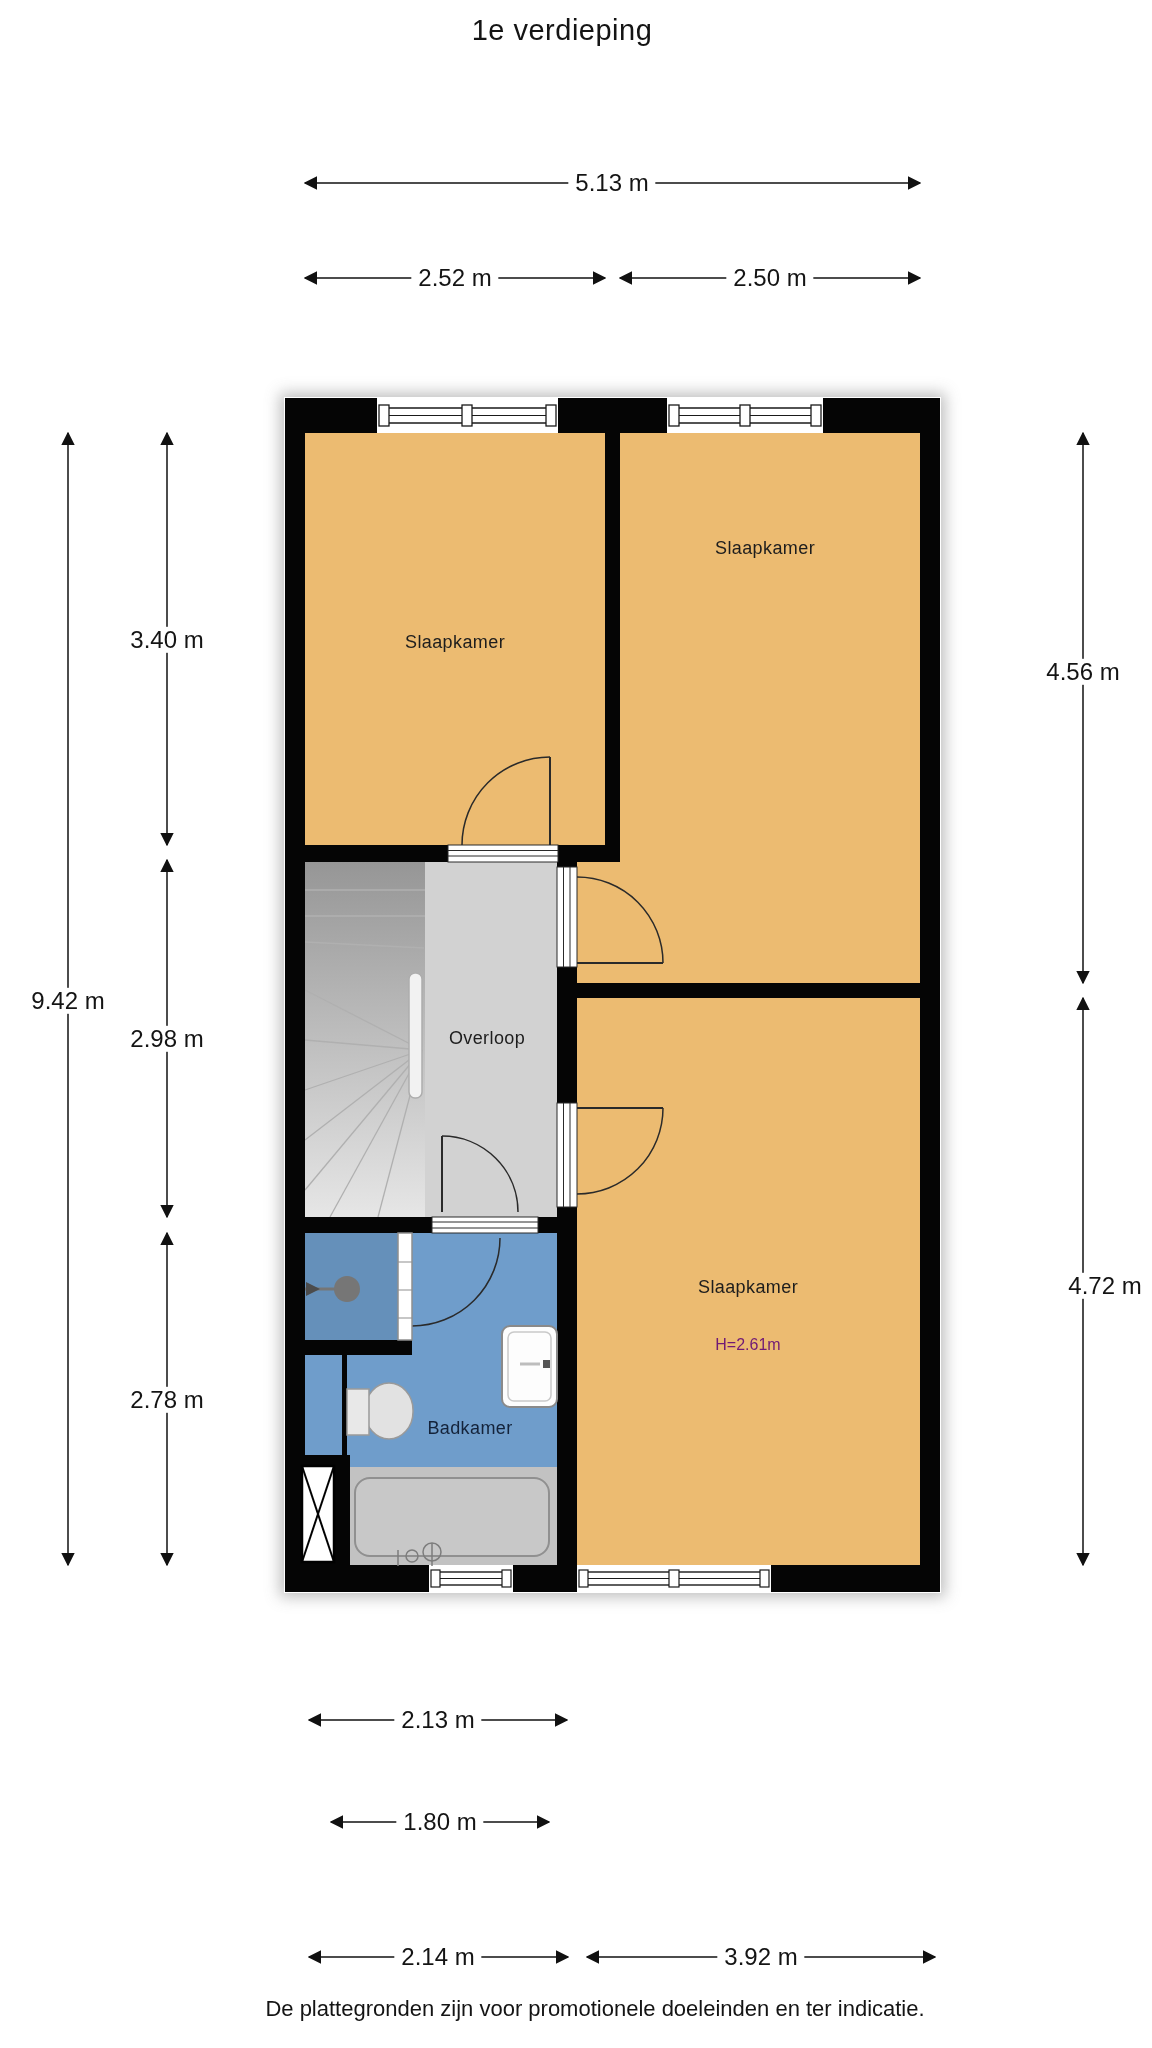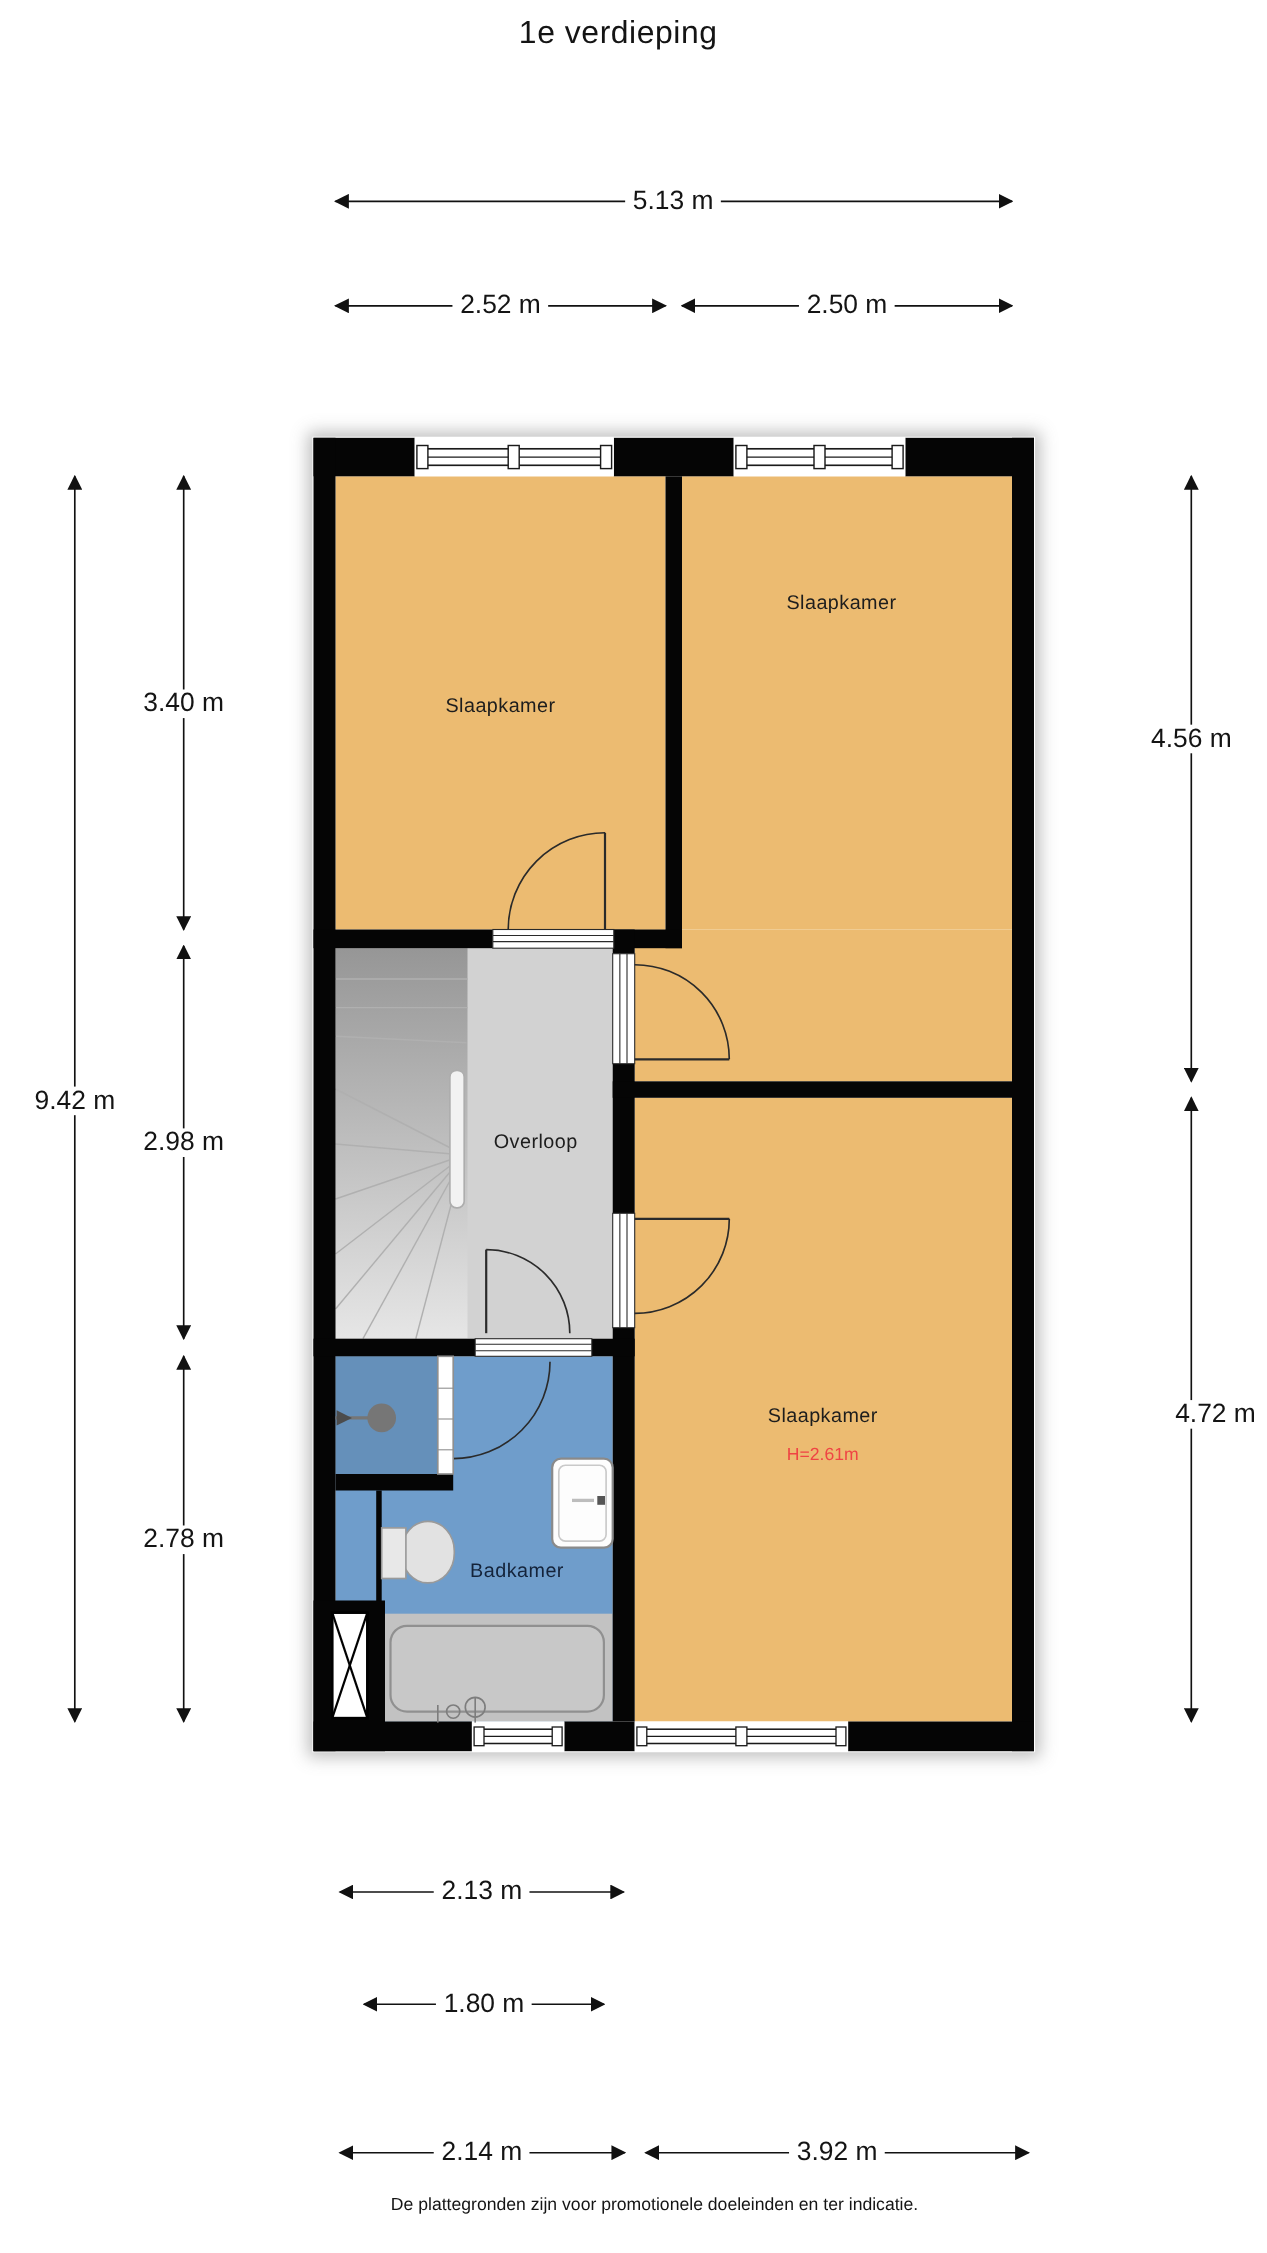--- a/index.html
+++ b/index.html
@@ -9,23 +9,23 @@
       font-size:29px;letter-spacing:0.5px;color:#141414;white-space:nowrap;}
   .plan-shadow{position:absolute;left:284px;top:397px;width:657px;height:1196px;
       background:#fff;box-shadow:0 0 14px 4px rgba(110,110,110,0.45);}
   svg.plan{position:absolute;left:0;top:0;}
   .dim{position:absolute;transform:translate(-50%,-50%);background:#ffffff;
       padding:0 7px;font-size:24px;color:#141414;white-space:nowrap;line-height:1.1;}
   .room-label{position:absolute;transform:translate(-50%,-50%);font-size:18px;
       color:#1d1d1d;white-space:nowrap;letter-spacing:0.4px;}
   .room-label.bath{color:#14233a;}
   .room-sub{position:absolute;transform:translate(-50%,-50%);font-size:16px;
-      color:#ef4444;white-space:nowrap;}
+      color:#701a75;white-space:nowrap;margin-top:22px;}
   .footer{position:absolute;left:595px;top:1994px;transform:translateX(-50%);
-      text-align:center;font-size:16px;color:#141414;line-height:1.38;white-space:nowrap;}
+      text-align:center;font-size:22px;color:#141414;line-height:1.38;white-space:nowrap;}
 </style>
 </head>
 <body>
 
 <div class="page-title">1e verdieping</div>
 
 <div class="plan-shadow"></div>
 
 <svg class="plan" width="1152" height="2048" viewBox="0 0 1152 2048">
   <defs>

